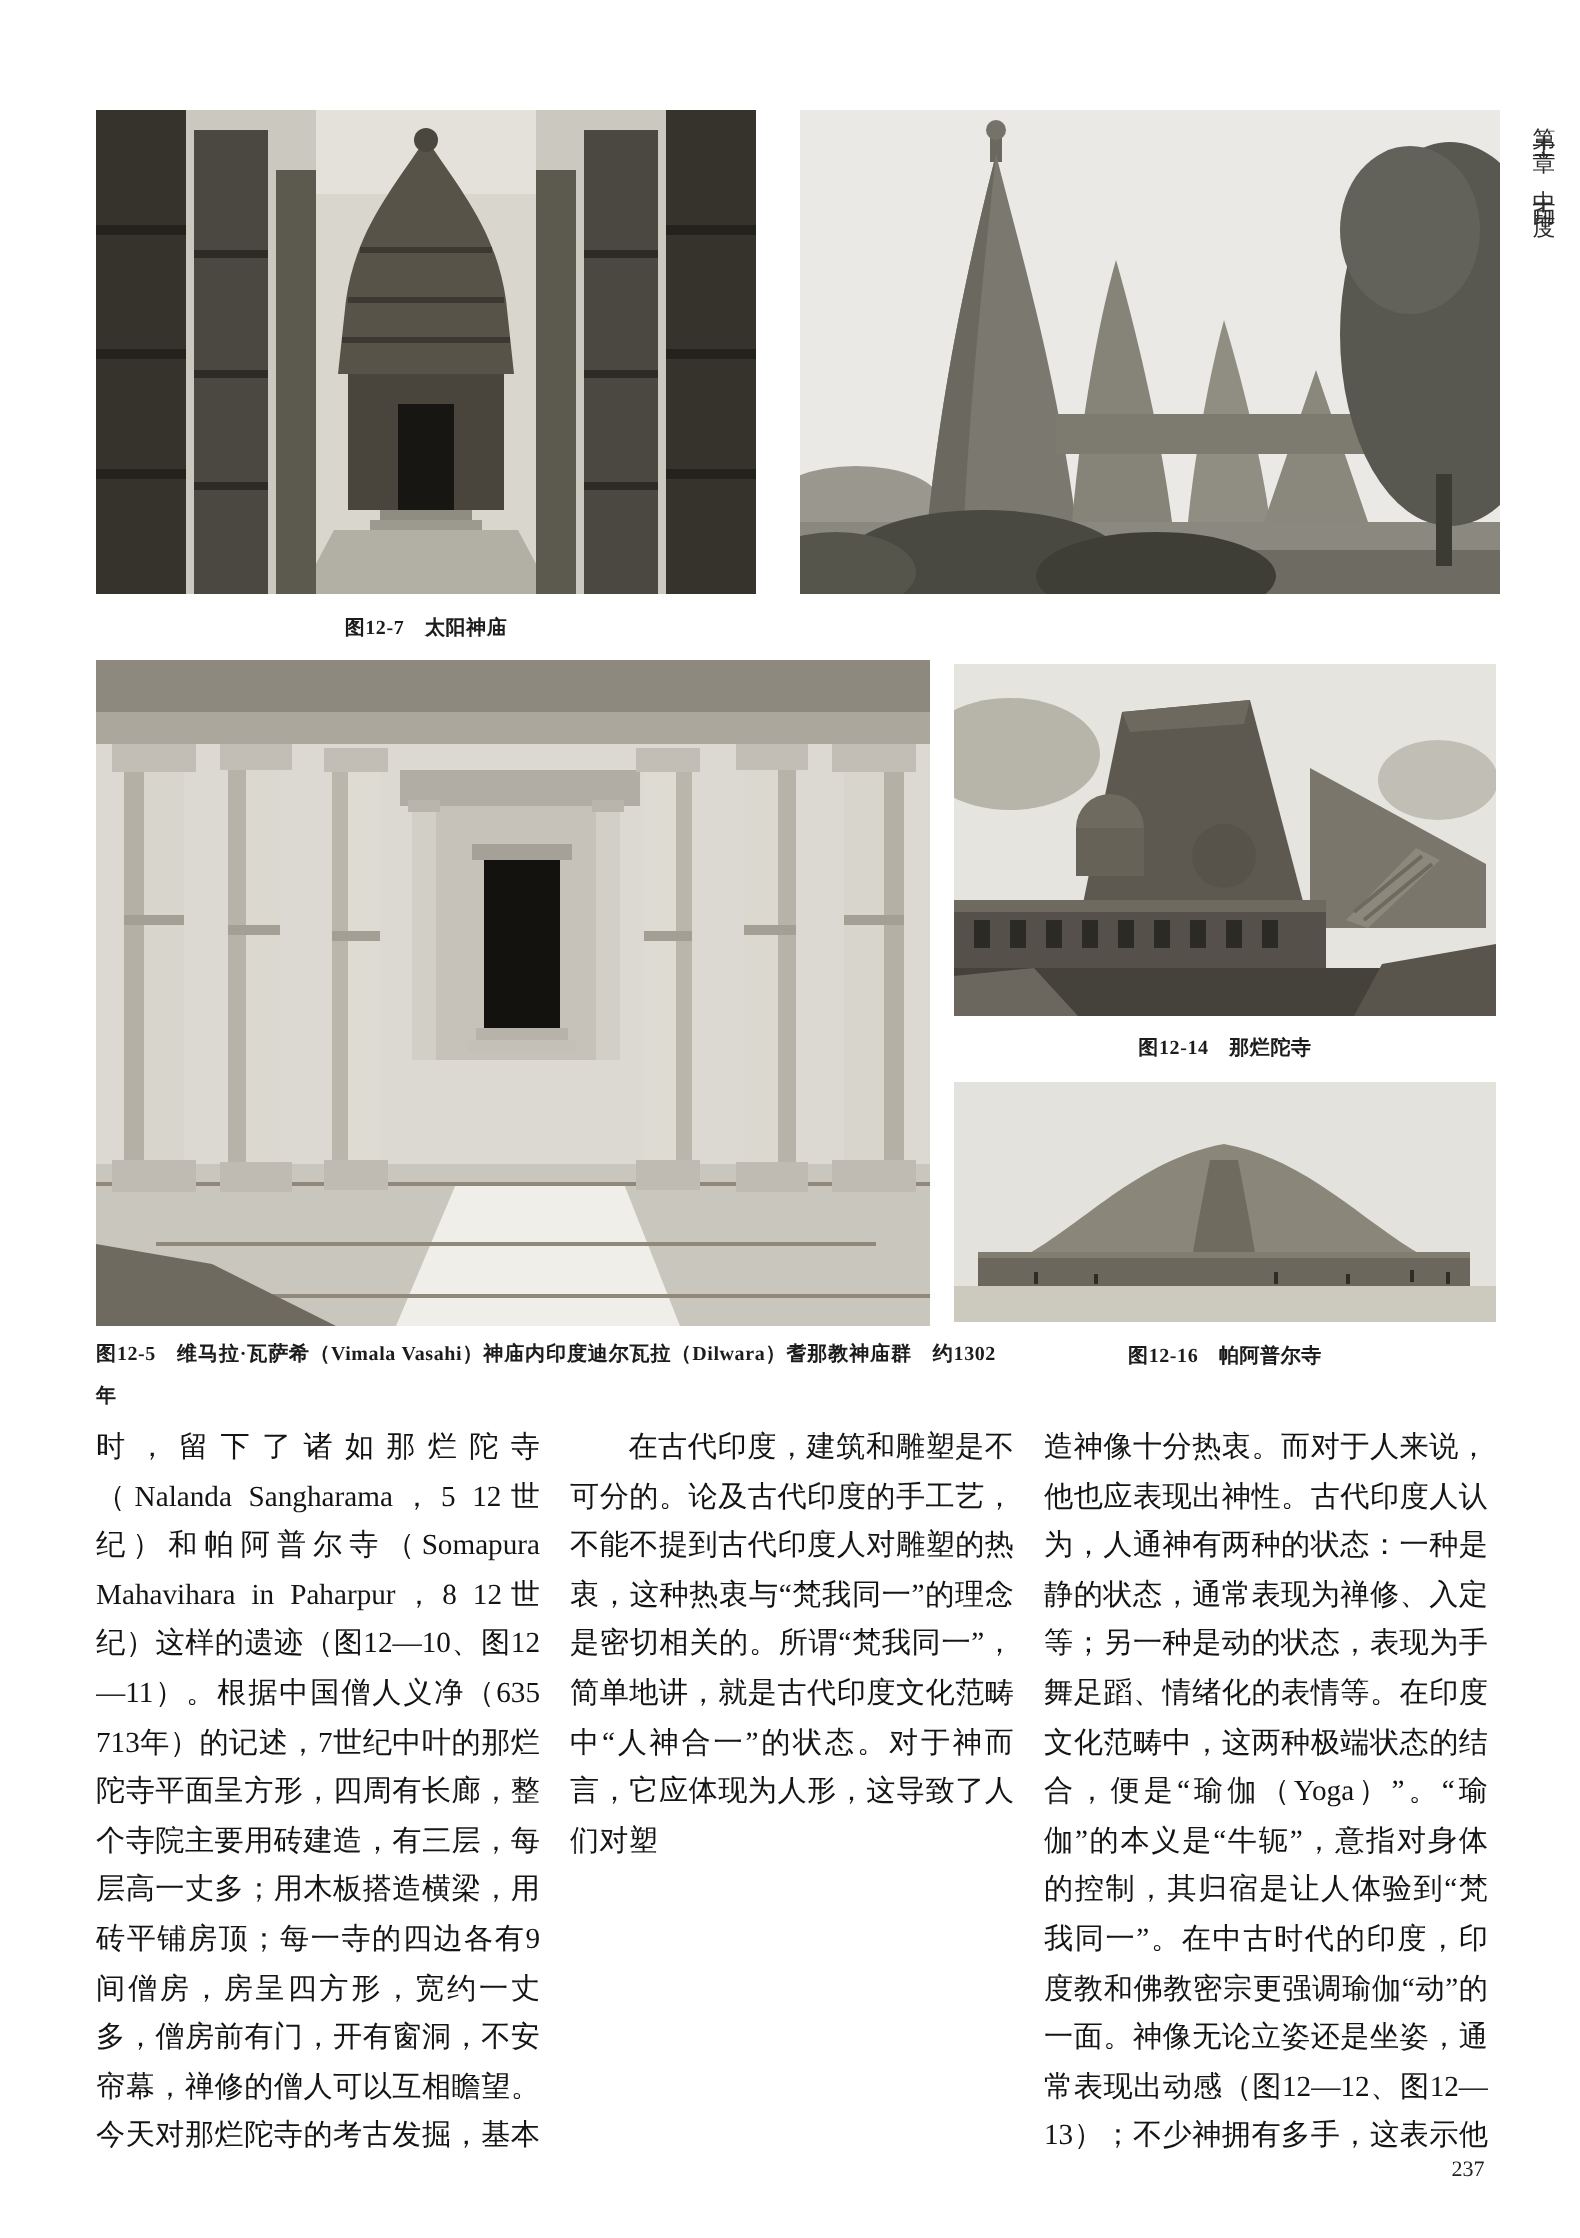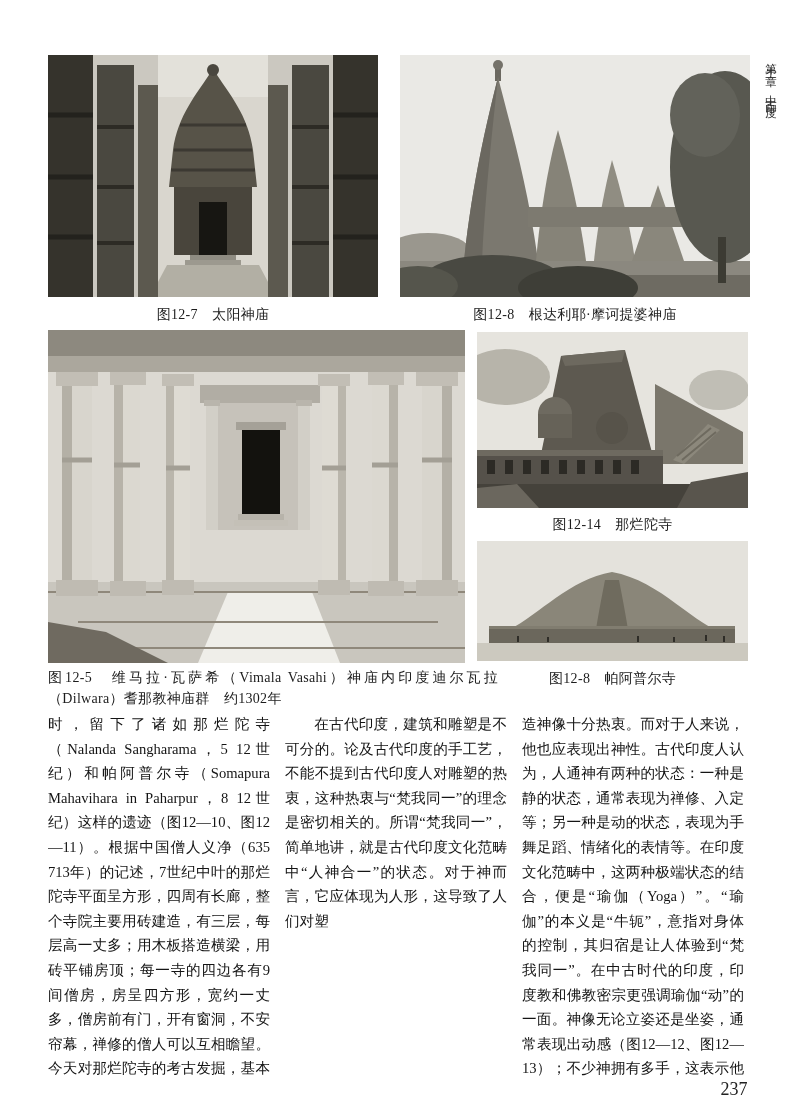--- a/index.html
+++ b/index.html
@@ -5,39 +5,40 @@
   * { margin:0; padding:0; box-sizing:border-box; }
   html,body { background:#ffffff; }
   .page {
     position:relative; width:790px; height:1119px; background:#ffffff;
     font-family:"Liberation Serif","DejaVu Serif",serif; color:#1a1a1a;
     overflow:hidden; margin:0 auto;
   }
   .photo { position:absolute; overflow:hidden; background:#d8d6d0; }
   .photo svg { display:block; width:100%; height:100%; }
   .fig-caption {
-    position:absolute; font-size:14px; line-height:21px; color:#1c1c1c;
+    position:absolute; font-size:10px; line-height:21px; color:#1c1c1c;
     letter-spacing:0.3px;
+    font-weight:bold;
   }
   .centered { text-align:center; }
   .bodycol {
     position:absolute; top:712px; width:222px; height:372px;
     font-size:14.6px; line-height:24.6px; text-align:justify;
     color:#141414; overflow:hidden;
   }
   .bodycol p { text-align:justify; }
   .indent2 { text-indent:2em; }
   .vertical-header {
     position:absolute; left:763px; top:54px;
     writing-mode:vertical-rl; text-orientation:upright;
     font-size:11.5px; letter-spacing:4px; color:#2a2a2a;
   }
   .pagenum {
     position:absolute; left:714px; top:1079px; width:40px;
-    font-size:18px; color:#222; text-align:center;
+    font-size:11px; color:#222; text-align:center;
   }
 </style>
 </head>
 <body>
 
 <div class="page">
 
   <div class="vertical-header">第十二章　中古印度</div>
 
   <div class="photo" style="left:48px; top:55px; width:330px; height:242px;">
@@ -82,21 +83,20 @@
       <path d="M258,130 L284,206 L232,206 Z" fill="#8a877c"></path>
       <rect x="128" y="152" width="160" height="20" fill="#7d7a70"></rect>
       <ellipse cx="92" cy="226" rx="70" ry="26" fill="#494942"></ellipse>
       <ellipse cx="178" cy="233" rx="60" ry="22" fill="#3e3e37"></ellipse>
       <ellipse cx="18" cy="231" rx="40" ry="20" fill="#55554c"></ellipse>
       <ellipse cx="325" cy="112" rx="55" ry="96" fill="#585850"></ellipse>
       <ellipse cx="305" cy="60" rx="35" ry="42" fill="#62625a"></ellipse>
       <rect x="318" y="182" width="8" height="46" fill="#3c3b33"></rect>
     </svg>
   </div>
-  <div class="fig-caption centered" style="left:400px; top:304px; width:350px;">图12-8　根达利耶·摩诃提婆神庙</div>
 
   <div class="photo" style="left:48px; top:330px; width:417px; height:333px;">
     <svg viewBox="0 0 417 333" preserveAspectRatio="none">
       <rect width="417" height="333" fill="#dcd9d2"></rect>
       <rect width="417" height="26" fill="#8d897f"></rect>
       <rect y="26" width="417" height="16" fill="#aba79d"></rect>
       <rect x="162" y="55" width="100" height="145" fill="#c6c2ba"></rect>
       <rect x="152" y="55" width="120" height="18" fill="#b1ada4"></rect>
       <rect x="188" y="92" width="50" height="8" fill="#a5a198"></rect>
       <rect x="194" y="100" width="38" height="84" fill="#13120e"></rect>
@@ -185,21 +185,21 @@
       <g fill="#2e2c27">
         <rect x="40" y="95" width="2" height="6"></rect>
           <rect x="70" y="96" width="2" height="5"></rect>
         <rect x="160" y="95" width="2" height="6"></rect>
           <rect x="196" y="96" width="2" height="5"></rect>
         <rect x="228" y="94" width="2" height="6"></rect>
           <rect x="246" y="95" width="2" height="6"></rect>
       </g>
     </svg>
   </div>
-  <div class="fig-caption centered" style="left:477px; top:668px; width:271px;">图12-8　帕阿普尔寺</div>
+  <div class="fig-caption centered" style="left:477px; top:668px; width:271px;">图12-16　帕阿普尔寺</div>
 
   <div class="bodycol" style="left:48px;">
     <p>时，留下了诸如那烂陀寺（Nalanda Sangharama，5 12世纪）和帕阿普尔寺（Somapura Mahavihara in Paharpur，8 12世纪）这样的遗迹（图12—10、图12—11）。根据中国僧人义净（635 713年）的记述，7世纪中叶的那烂陀寺平面呈方形，四周有长廊，整个寺院主要用砖建造，有三层，每层高一丈多；用木板搭造横梁，用砖平铺房顶；每一寺的四边各有9间僧房，房呈四方形，宽约一丈多，僧房前有门，开有窗洞，不安帘幕，禅修的僧人可以互相瞻望。今天对那烂陀寺的考古发掘，基本证实了义净的描述。同样，根据考古发现，</p>
   </div>
   <div class="bodycol" style="left:285px;">
     <p class="indent2">在古代印度，建筑和雕塑是不可分的。论及古代印度的手工艺，不能不提到古代印度人对雕塑的热衷，这种热衷与“梵我同一”的理念是密切相关的。所谓“梵我同一”，简单地讲，就是古代印度文化范畴中“人神合一”的状态。对于神而言，它应体现为人形，这导致了人们对塑</p>
   </div>
   <div class="bodycol" style="left:522px;">
     <p>造神像十分热衷。而对于人来说，他也应表现出神性。古代印度人认为，人通神有两种的状态：一种是静的状态，通常表现为禅修、入定等；另一种是动的状态，表现为手舞足蹈、情绪化的表情等。在印度文化范畴中，这两种极端状态的结合，便是“瑜伽（Yoga）”。“瑜伽”的本义是“牛轭”，意指对身体的控制，其归宿是让人体验到“梵我同一”。在中古时代的印度，印度教和佛教密宗更强调瑜伽“动”的一面。神像无论立姿还是坐姿，通常表现出动感（图12—12、图12—13）；不少神拥有多手，这表示他们即便呈静态，也可</p>
   </div>

